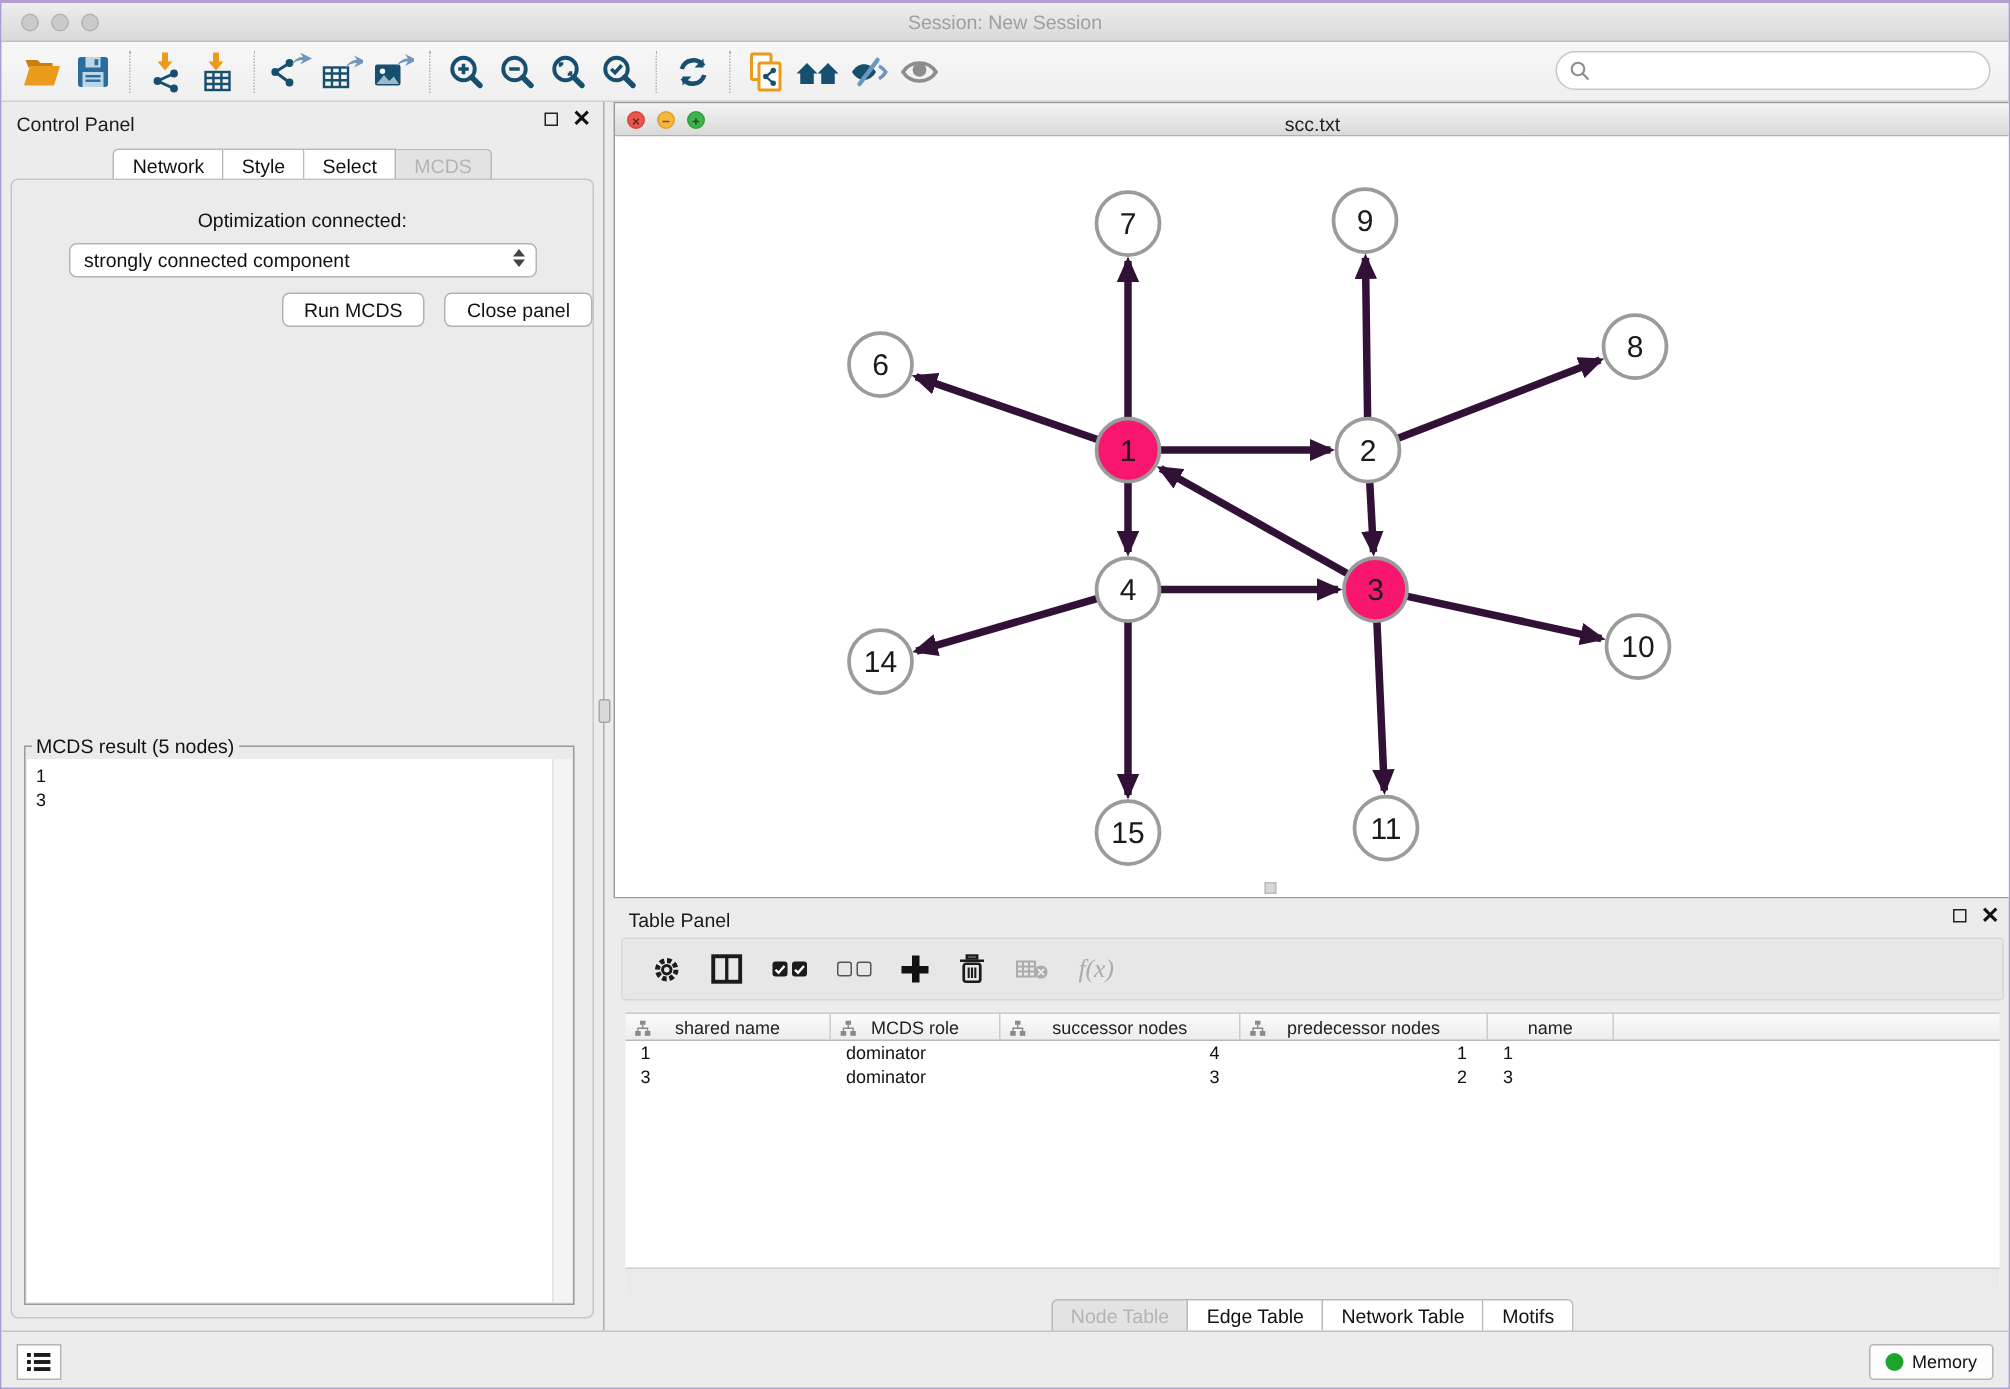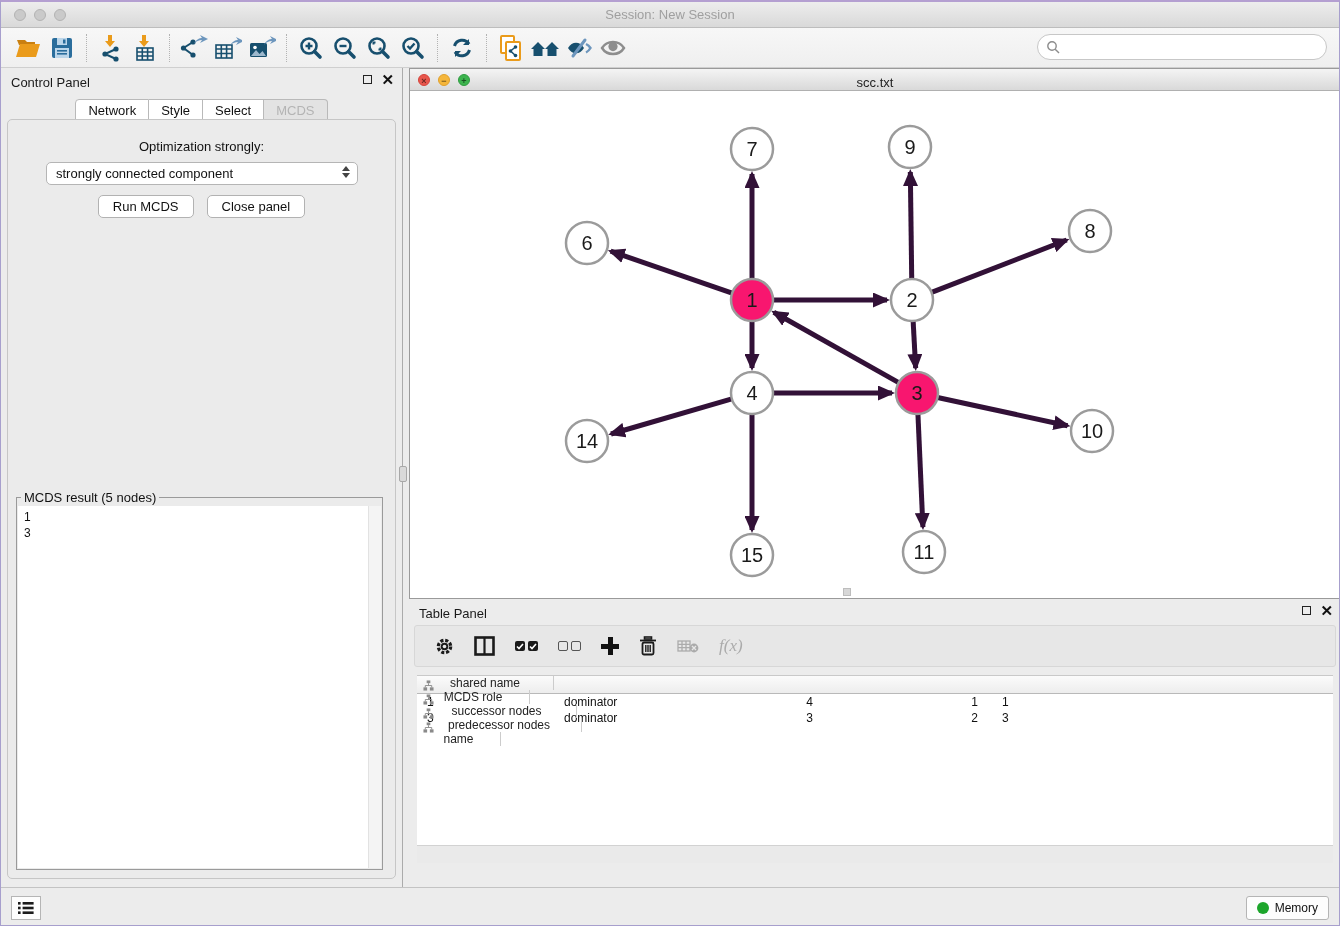--- a/index.html
+++ b/index.html
@@ -50,21 +50,21 @@
   .cp-body { position:absolute; left:6px; right:6px; top:51px; bottom:8px;
     background:#ebebeb; border:1px solid #c6c6c6; border-radius:5px; }
   .opt-label { position:absolute; top:19px; width:100%; text-align:center; font-size:13px; color:#111; }
   .cp-select { position:absolute; left:38px; top:42px; width:312px; height:23px; background:#fff;
     border:1px solid #b5b5b5; border-radius:5px; font-size:13px; display:flex; align-items:center;
     padding-left:9px; color:#111; }
   .sel-arrows { position:absolute; right:7px; top:3px; display:flex; flex-direction:column; gap:2px; }
   .sel-arrows i { width:0; height:0; border-left:4px solid transparent; border-right:4px solid transparent; display:block;}
   .sel-arrows .up { border-bottom:5px solid #444; }
   .sel-arrows .dn { border-top:5px solid #444; }
-  .cp-buttons { position:absolute; top:75px; width:100%; display:flex; justify-content:center; gap:13px; }
+  .cp-buttons { position:absolute; top:75px; width:100%; display:flex; justify-content:flex-end; gap:13px; }
   .btn { background:#fff; border:1px solid #b2b2b2; border-radius:5px; font-size:13px;
     padding:3px 14px; color:#111; font-family:"Liberation Sans",sans-serif; }
   .result-box { position:absolute; left:8px; right:12px; top:370px; bottom:8px;
     border:1px solid #9a9a9a; }
   .result-box legend { font-size:13px; color:#111; margin-left:4px; padding:0 3px; }
   .result-inner { position:absolute; left:1px; right:1px; top:1px; bottom:1px; background:#fff;
     font-size:12px; line-height:16px; padding:3px 6px; white-space:pre; color:#111; }
   .result-scroll { position:absolute; right:1px; top:1px; bottom:1px; width:13px;
     background:#f4f4f4; border-left:1px solid #e2e2e2; }
   
@@ -89,21 +89,21 @@
   .fx { font-family:"Liberation Serif", serif; font-style:italic; font-size:17px; color:#ababab; }
   .pair { display:flex; gap:3px; }
   .box-checked { width:10px; height:10px; background:#1b1b1b; border-radius:2px; position:relative; }
   .box-checked svg { position:absolute; left:1px; top:2px; }
   .box-un { width:10px; height:10px; border:1.6px solid #555; border-radius:2px; background:transparent; }
   .plus-ic { position:relative; width:18px; height:18px; }
   .plus-ic::before { content:""; position:absolute; left:7px; top:0; width:5px; height:18px; background:#111; }
   .plus-ic::after { content:""; position:absolute; left:0; top:7px; width:18px; height:5px; background:#111; }
   .tp-table { position:absolute; left:8px; right:8px; top:76px; }
   .th-row { display:flex; height:19px; background:linear-gradient(#fbfbfb,#ededed);
-    border-top:1px solid #c9c9c9; border-bottom:1px solid #b9b9b9;flex-direction:column; }
+    border-top:1px solid #c9c9c9; border-bottom:1px solid #b9b9b9; }
   .th-cell { display:flex; align-items:center; justify-content:center; gap:5px; font-size:12px;
     color:#222; border-right:1px solid #cccccc; position:relative; }
   .th-cell .tree { position:absolute; left:6px; top:4px; }
   .th-fill { flex:1; }
   .t-row { display:flex; height:16px; background:#fff; font-size:12px; color:#111; }
   .t-cell { padding:1px 10px 0; white-space:nowrap; overflow:hidden; }
   .t-cell.r { text-align:right; padding-right:14px; }
   .t-body-fill { background:#fff; height:134px; }
   .tp-footer { position:absolute; left:8px; right:8px; top:246px; height:18px; background:#eaeaea;
     border-top:1px solid #d2d2d2; }
@@ -277,21 +277,21 @@
       <span class="close-icon">✕</span>
     </span>
   </div>
   <div class="cp-tabs">
       <div class="tab">Network</div>
       <div class="tab">Style</div>
       <div class="tab">Select</div>
       <div class="tab active">MCDS</div>
     </div>
   <div class="cp-body">
-    <div class="opt-label">Optimization strongly:</div>
+    <div class="opt-label">Optimization connected:</div>
     <div class="cp-select">
       <span>strongly connected component</span>
       <span class="sel-arrows">
           <i class="up"></i>
           <i class="dn"></i>
         </span>
     </div>
     <div class="cp-buttons">
       <button class="btn">Run MCDS</button>
       <button class="btn">Close panel</button>
@@ -503,20 +503,26 @@
           <div class="t-cell" style="width: 137px;">3</div>
           <div class="t-cell" style="width: 113px;">dominator</div>
           <div class="t-cell r" style="width: 160px;">3</div>
           <div class="t-cell r" style="width: 165px;">2</div>
           <div class="t-cell" style="width: 84px;">3</div>
         </div>
       </div>
     <div class="t-body-fill"></div>
   </div>
   <div class="tp-footer"></div>
+  <div class="tp-tabs">
+      <div class="tab active">Node Table</div>
+      <div class="tab">Edge Table</div>
+      <div class="tab">Network Table</div>
+      <div class="tab">Motifs</div>
+    </div>
 </div>
 
 <div class="status-bar">
   <div class="list-btn">
     <svg width="16" height="14" viewBox="0 0 16 14">
         <g fill="#1b1b1b">
           <rect x="0" y="1" width="2.6" height="2.6"></rect>
           <rect x="4.6" y="1" width="11" height="2.6"></rect>
           <rect x="0" y="5.7" width="2.6" height="2.6"></rect>
           <rect x="4.6" y="5.7" width="11" height="2.6"></rect>

